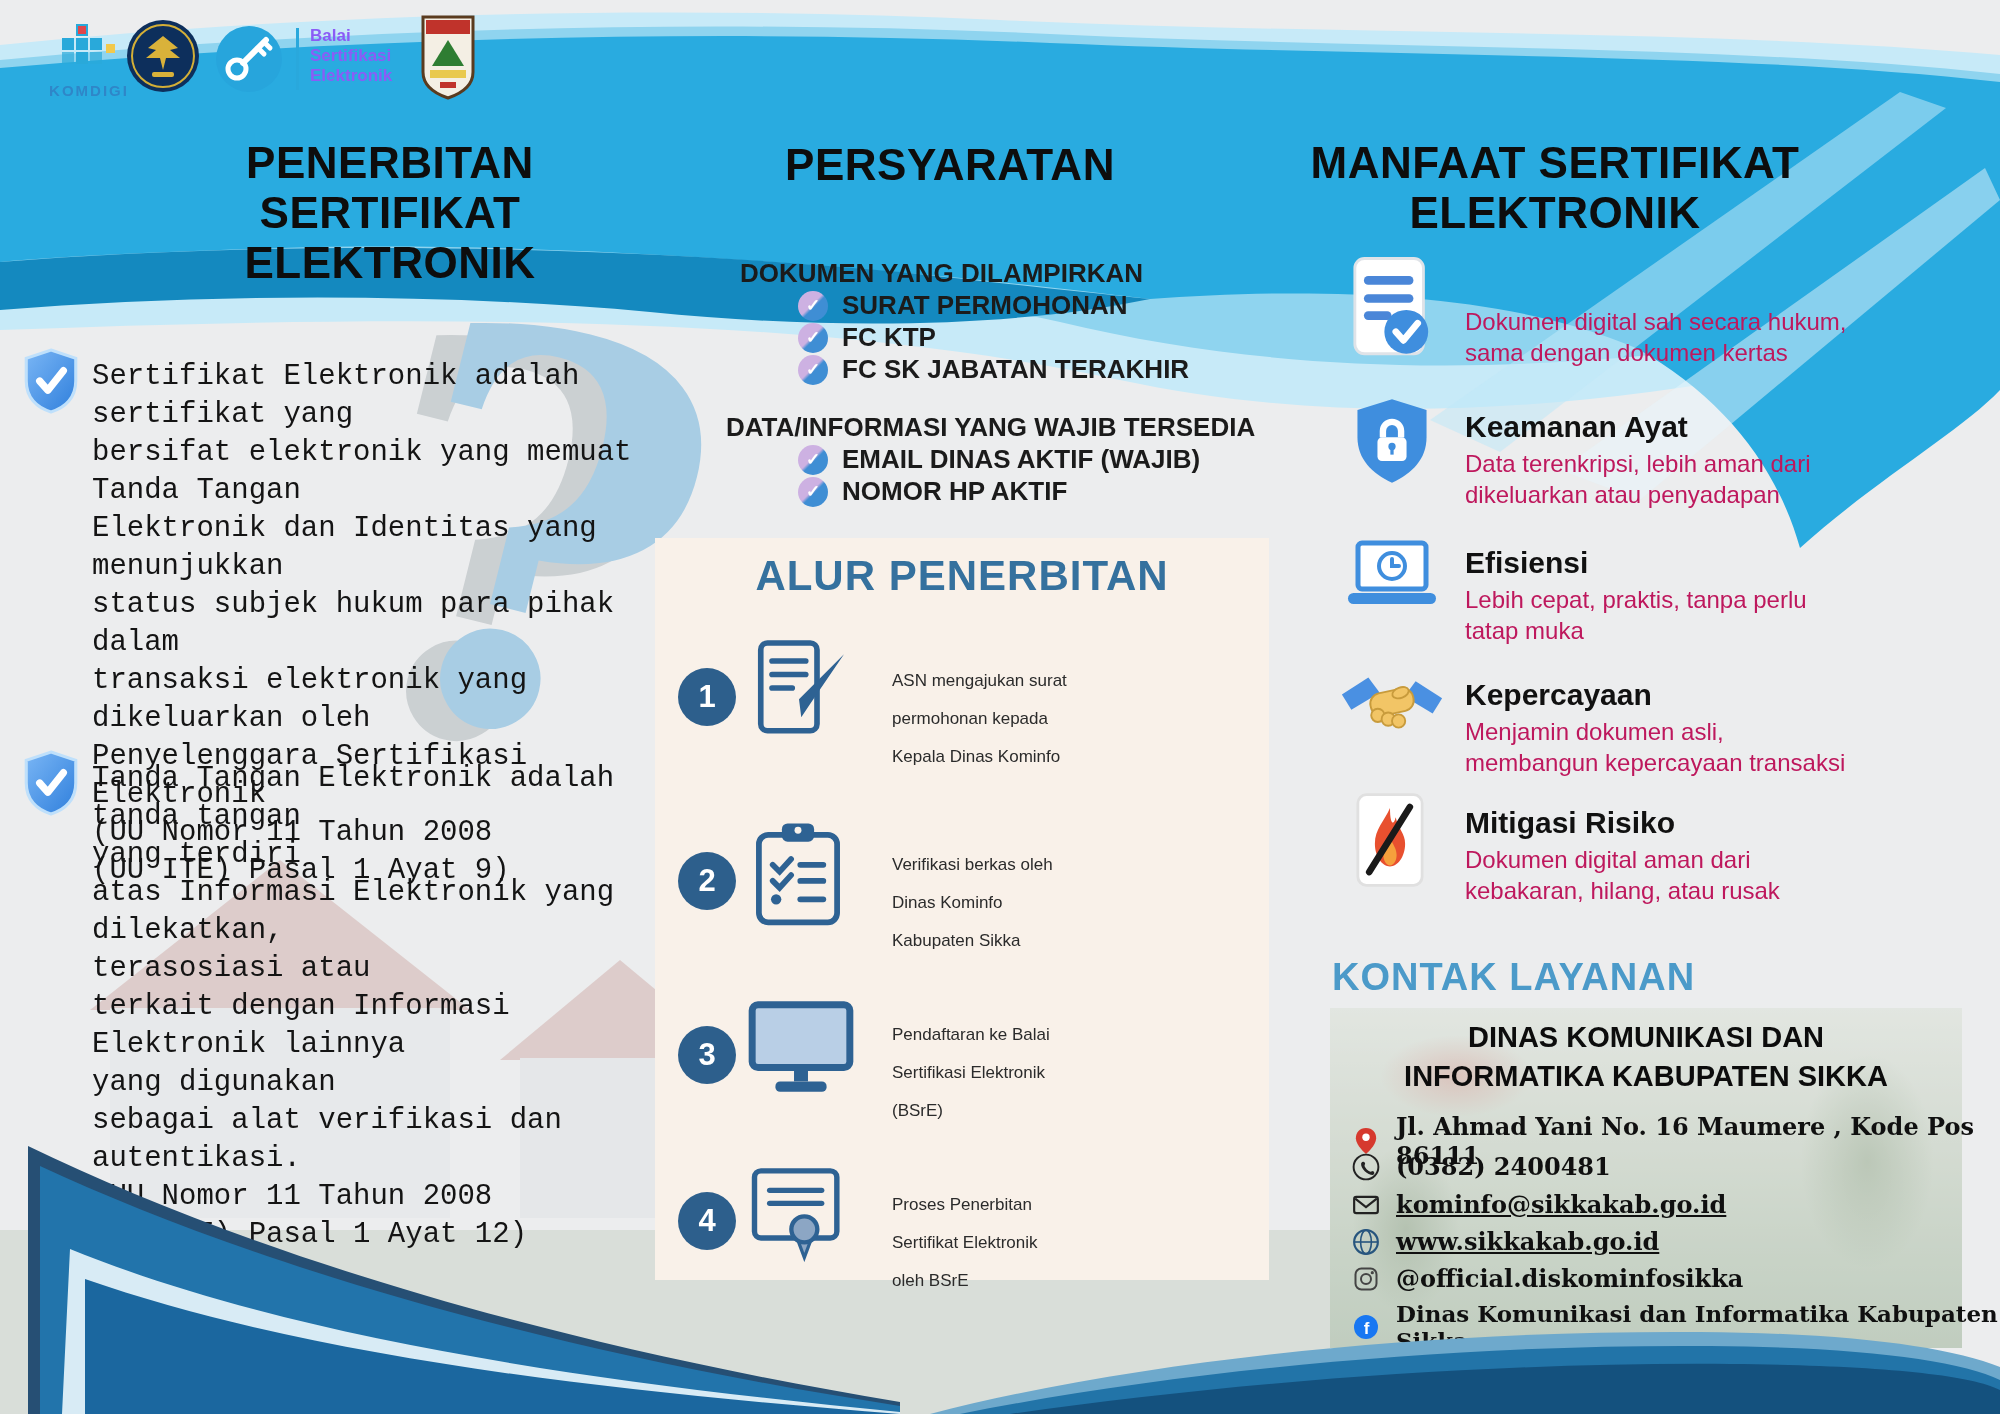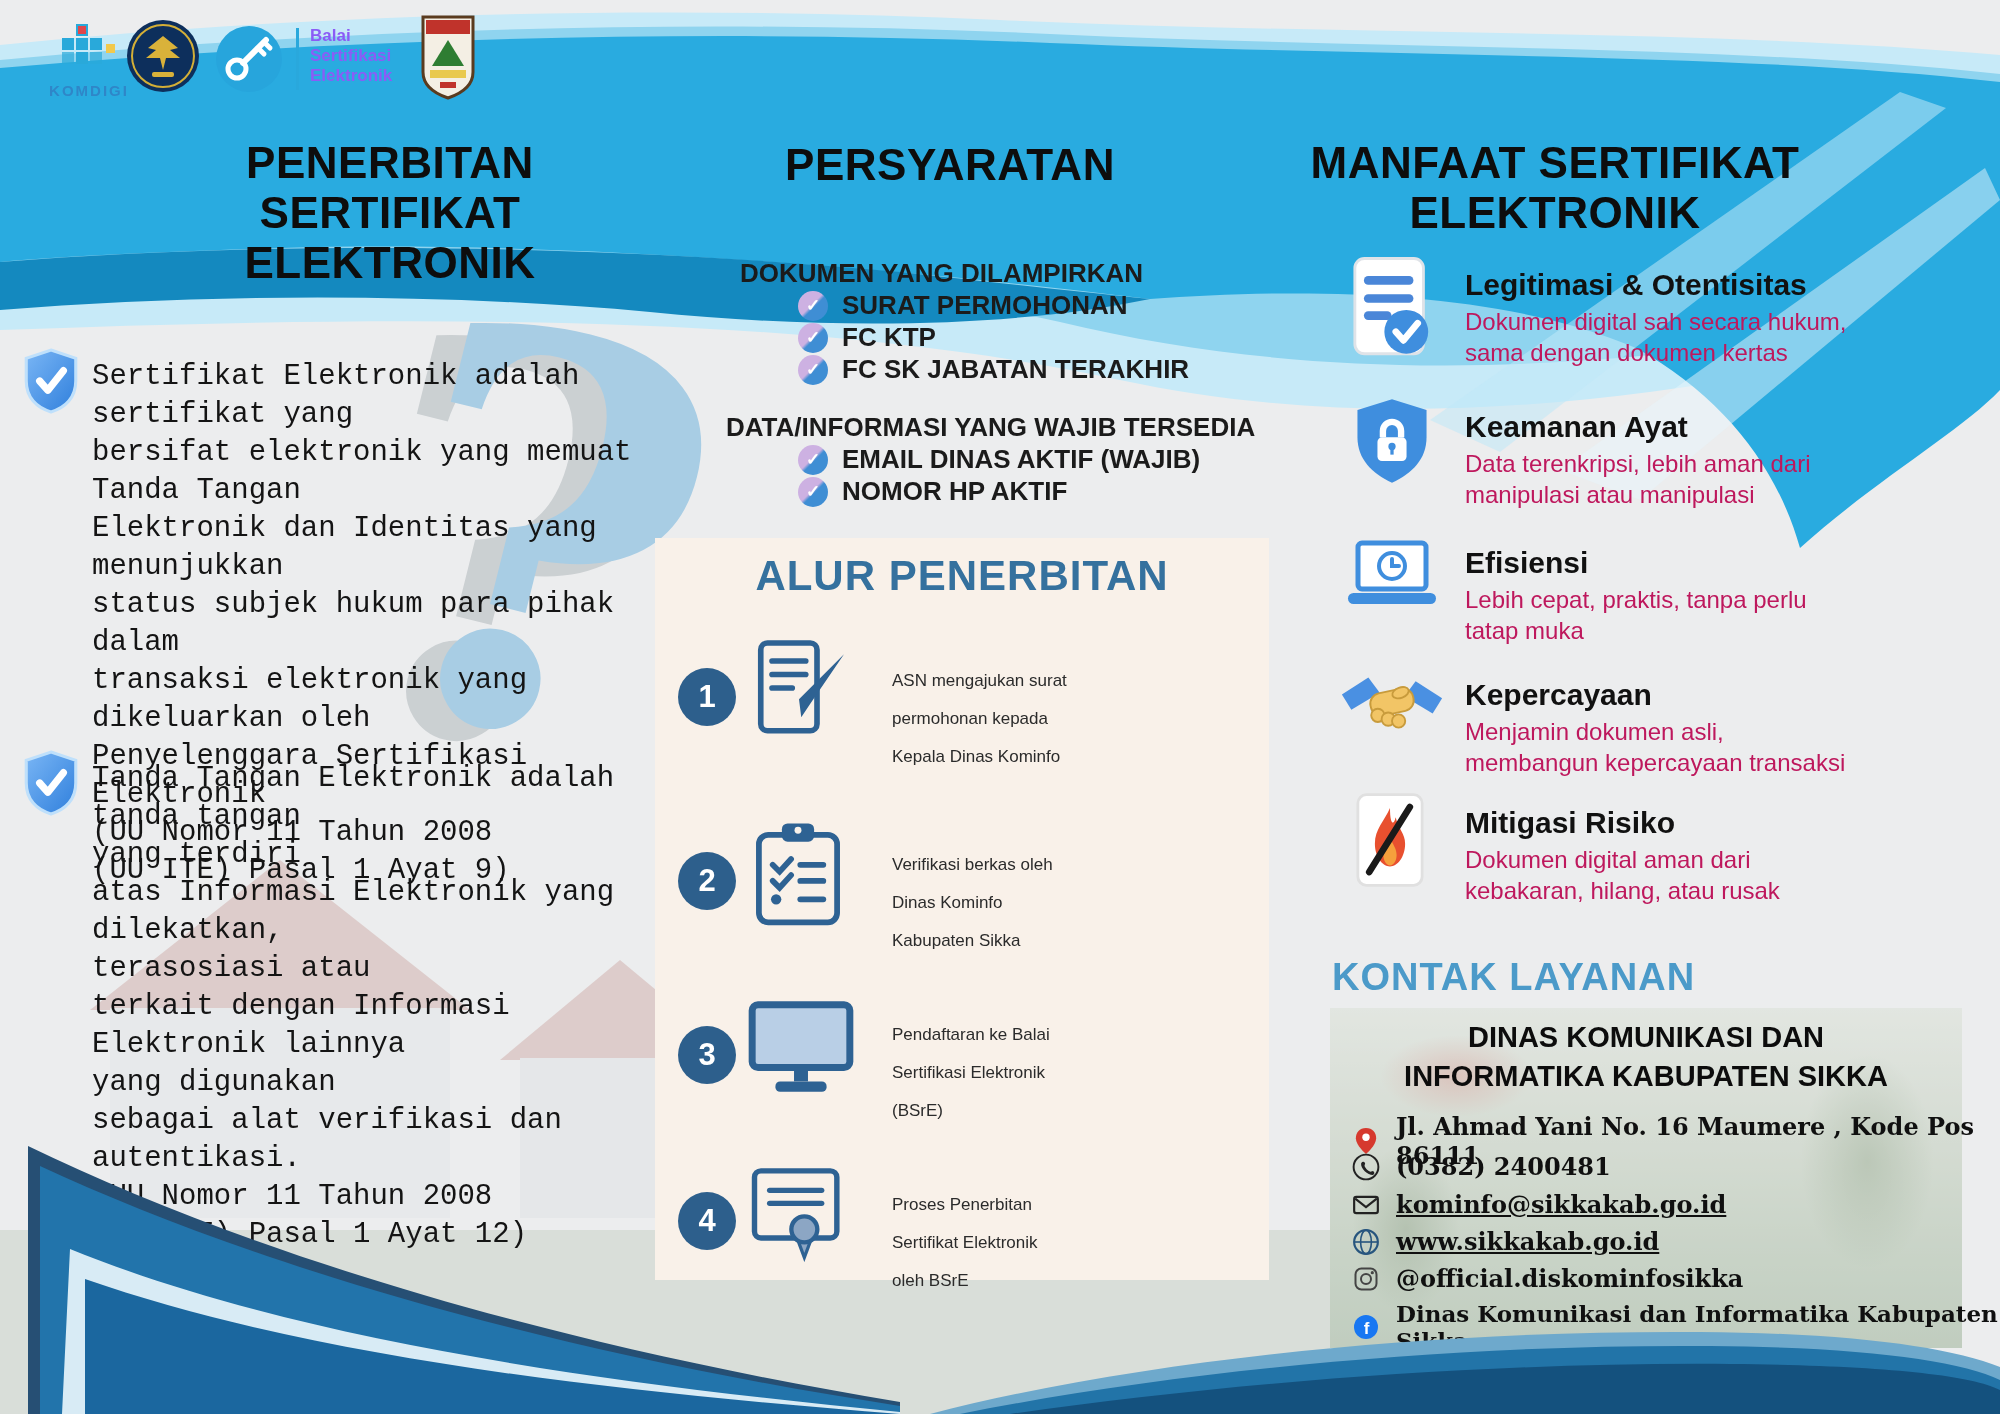--- a/index.html
+++ b/index.html
@@ -256,34 +256,33 @@
   <svg class="abs ben-icon" style="left:1352px;top:255px;" width="80" height="106" viewBox="0 0 84 110">
     <rect x="3" y="3" width="72" height="100" rx="10" fill="#fff" stroke="#dfe3e8" stroke-width="3"></rect>
     <g stroke="#4a86d8" stroke-width="9" stroke-linecap="round">
       <line x1="17" y1="26" x2="60" y2="26"></line>
         <line x1="17" y1="45" x2="60" y2="45"></line>
         <line x1="17" y1="63" x2="37" y2="63"></line>
     </g>
     <circle cx="57" cy="80" r="23" fill="#3f8ede"></circle>
     <path d="M46,80 l8,9 l15,-18" stroke="#fff" stroke-width="7" fill="none" stroke-linecap="round" stroke-linejoin="round"></path>
   </svg>
-  <div class="abs ben-title" style="left:1465px;top:268px;">Legitimasi &amp; Otentisitas</div>
   <div class="abs ben-desc preline" style="left:1465px;top:306px;">Dokumen digital sah secara hukum,
 sama dengan dokumen kertas</div>
 
   <svg class="abs ben-icon" style="left:1352px;top:396px;" width="80" height="90" viewBox="0 0 88 96">
     <path d="M44,2 L82,14 V44 C82,68 66,84 44,94 C22,84 6,68 6,44 V14 Z" fill="#3f8ede"></path>
     <path d="M34,44 v-7 a10,10 0 0 1 20,0 v7" stroke="#fff" stroke-width="7" fill="none"></path>
     <rect x="28" y="44" width="32" height="26" rx="5" fill="#fff"></rect>
     <circle cx="44" cy="54" r="4" fill="#3f8ede"></circle>
       <rect x="42.2" y="54" width="3.6" height="9" fill="#3f8ede"></rect>
   </svg>
   <div class="abs ben-title" style="left:1465px;top:410px;">Keamanan Ayat</div>
   <div class="abs ben-desc preline" style="left:1465px;top:448px;">Data terenkripsi, lebih aman dari
-manipulasi atau manipulasi</div>
+dikeluarkan atau penyadapan</div>
 
   <svg class="abs ben-icon" style="left:1344px;top:536px;" width="96" height="76" viewBox="0 0 96 70">
     <rect x="14" y="4" width="68" height="46" rx="4" fill="#fff" stroke="#3f8ede" stroke-width="5"></rect>
     <circle cx="48" cy="27" r="13" fill="none" stroke="#3f8ede" stroke-width="4"></circle>
     <path d="M48,20 v7 h7" stroke="#3f8ede" stroke-width="4" fill="none" stroke-linecap="round"></path>
     <rect x="4" y="54" width="88" height="11" rx="5.5" fill="#3f8ede"></rect>
   </svg>
   <div class="abs ben-title" style="left:1465px;top:546px;">Efisiensi</div>
   <div class="abs ben-desc preline" style="left:1465px;top:584px;">Lebih cepat, praktis, tanpa perlu
 tatap muka</div>

